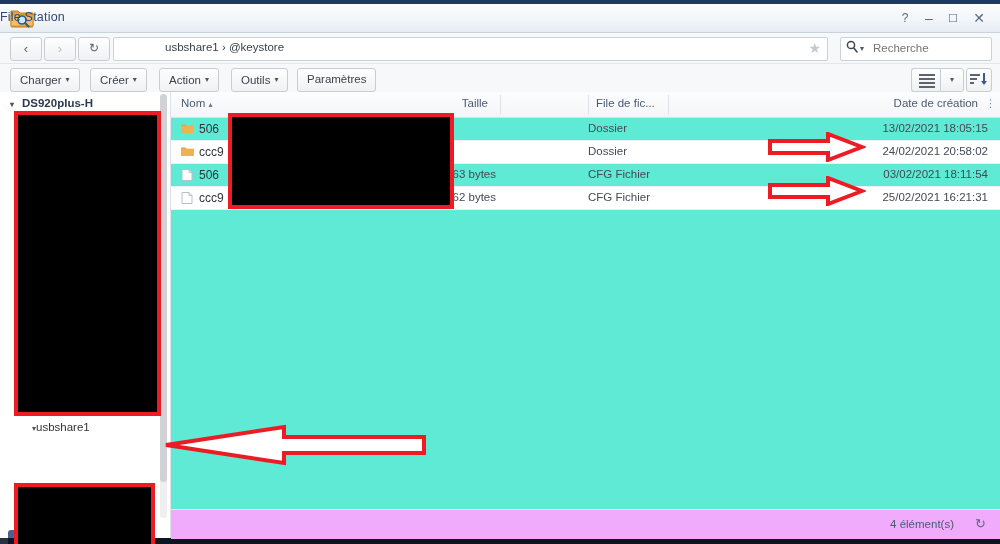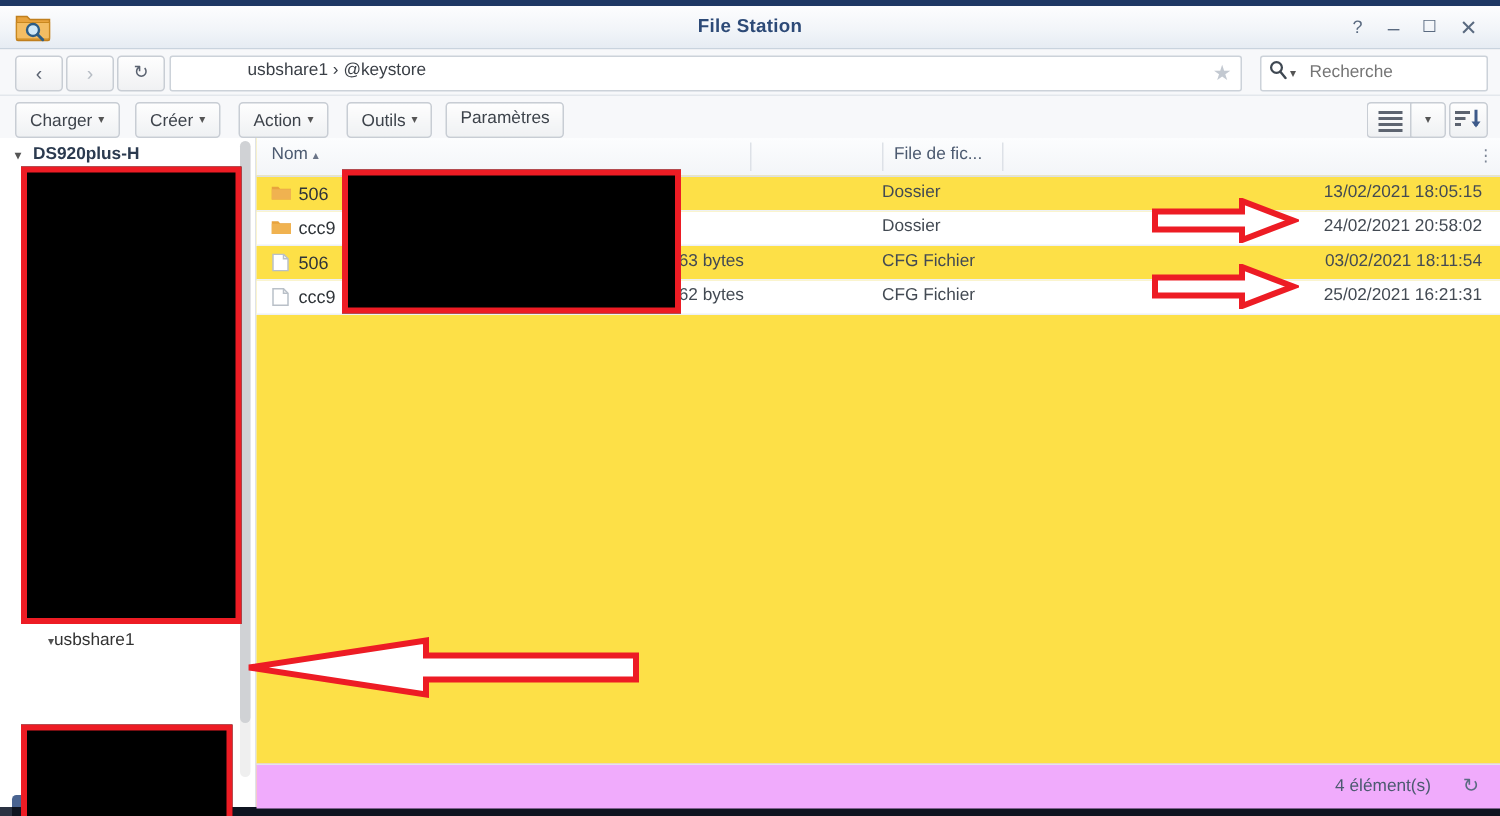--- a/index.html
+++ b/index.html
@@ -44,22 +44,22 @@
   #titlebar{
     height:28px;
     background:linear-gradient(180deg,#fdfdfe 0%,#f2f5f9 55%,#e6ecf3 100%);
     border-bottom:1px solid #c9d3de;
     position:relative;
   }
   #app-icon{
     position:absolute;left:10px;top:3px;width:24px;height:21px;
   }
   #win-title{
-    position:absolute;left:0;right:0;top:6px;text-align:center;
-    font-weight:bold;font-size:12.5px;color:#2d4a77;
+    position:absolute;left:0;right:0;top:6px;text-align:left;
+    font-weight:normal;font-size:12.5px;color:#2d4a77;
     letter-spacing:.2px;
   }
   .wbtn{
     position:absolute;top:4px;width:22px;height:20px;
     text-align:center;line-height:20px;color:#5a6a80;
     font-size:14px;cursor:default;
   }
   #wb-help{right:84px;font-size:12px;}
   #wb-min{right:60px;}
   #wb-max{right:36px;font-size:11px;}
@@ -149,21 +149,21 @@
   #node-keystore span.tw{position:absolute;left:16px;top:3px;color:#fff;font-size:8px;}
   #sb-scroll{
     position:absolute;left:160px;top:2px;width:7px;height:424px;
     background:#efefef;border-radius:4px;
   }
   #sb-thumb{
     position:absolute;left:160px;top:2px;width:7px;height:388px;
     background:#d0d2d5;border-radius:4px;
   }
   
-  #pane{position:absolute;left:171px;top:0;width:829px;height:446px;background:#fde047;}
+  #pane{position:absolute;left:171px;top:0;width:829px;height:446px;background:#5eead4;}
   #colhead{
     position:relative;height:25px;
     background:linear-gradient(180deg,#fcfdfe,#f3f5f8);
     border-bottom:1px solid #dbe0e6;
   }
   .ch{
     position:absolute;top:5px;font-size:11.5px;color:#4c5a70;white-space:nowrap;
   }
   .chdiv{position:absolute;top:3px;width:1px;height:19px;background:#dde1e7;}
   #ch-menu{position:absolute;right:4px;top:5px;color:#7d8796;font-size:11px;}
@@ -279,23 +279,25 @@
     </div>
 
     <div id="pane">
 
       <div id="colhead">
         <div class="ch" style="left:10px">
           <span>Nom</span>
           <span style="font-size:8px;color:#6b7588">▴</span>
         </div>
         <div class="chdiv" style="left:329px"></div>
+        <div class="ch" style="left:0;width:317px;text-align:right">Taille</div>
         <div class="chdiv" style="left:417px"></div>
         <div class="ch" style="left:425px">File de fic...</div>
         <div class="chdiv" style="left:497px"></div>
+        <div class="ch" style="left:0;width:807px;text-align:right">Date de création</div>
         <div id="ch-menu">⋮</div>
       </div>
 
       <div class="row">
         <span class="ficon">
           <svg width="13" height="11" viewBox="0 0 13 11">
               <path d="M0 1.5 h4.5 l1.2 1.3 H13 V10 H0 Z" fill="#e8a33d"></path>
               <path d="M0 3.2 H13 V10 H0 Z" fill="#f0b250"></path>
             </svg>
         </span>

